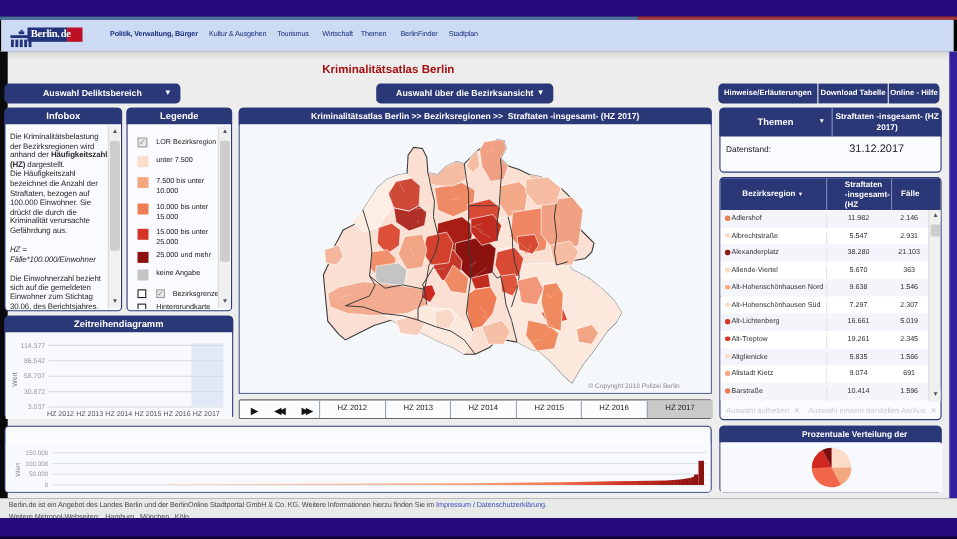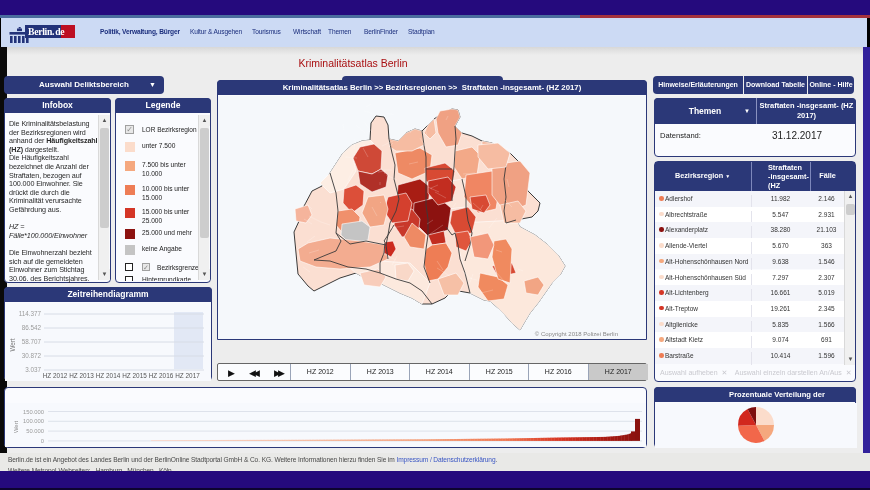--- a/index.html
+++ b/index.html
@@ -21,21 +21,21 @@
 #logobox:after { content:""; }
 #logored { position:absolute; left:60px; top:7px; width:14px; height:13px; background:#bd0f23; }
 #logotext { position:absolute; left:27px; top:7px; width:50px; height:13px; font-family:"Liberation Serif", serif; font-weight:bold; color:#fff; font-size:9.7px; line-height:13px; letter-spacing:-0.3px; }
 
 
 #main { left:0px; top:47px; width:870px; height:406px; background:#ededed; }
 #main-shadow { left:0; top:47px; width:870px; height:8px; background:linear-gradient(#d8d8d8,#ededed); }
 #leftblack { left:0; top:47px; width:7px; height:406px; background:#0a0a0a; }
 #rightpurple { left:863px; top:47px; width:7px; height:406px; background:#32219b; }
 
-#title { left:0; top:57px; width:706px; height:14px; text-align:center; color:#a90f11; font-weight:normal; font-size:10.5px; }
+#title { left:0; top:57px; width:706px; height:14px; text-align:center; color:#a90f11; font-weight:bold; font-size:10.5px; }
 
 
 .btn { position:absolute; background:#2b3878; color:#fff; font-weight:bold; font-size:8px; text-align:center; border-radius:4px; height:18px; line-height:18px; }
 .btn .arr { position:absolute; right:8px; top:0; font-size:7px; }
 
 
 .panel { position:absolute; background:#fafbfe; border:1px solid #2b3878; border-radius:4px; }
 .phead { position:absolute; left:-1px; top:-1px; right:-1px; height:15px; background:#2b3878; color:#fff; font-weight:bold; font-size:8.5px; text-align:center; line-height:15px; border-radius:4px 4px 0 0; }
 
 
@@ -159,21 +159,21 @@
         <div style="position:absolute;left:9px;top:162px;width:8px;height:8px;background:#fff;border:1px solid #222;"></div>
         <div style="position:absolute;left:26px;top:162px;font-size:6.6px;color:#222;white-space:nowrap;">Hintergrundkarte</div>
       </div>
     <div class="sbar" style="right:1px; top:16px; bottom:2px;">
       <div class="up">▲</div>
         <div class="dn">▼</div>
       <div class="thumb" style="top:13px; height:110px;"></div>
     </div>
   </div>
 
-  <div class="panel" id="mappanel" style="left:217px; top:80px; width:430px; height:260px; border-radius:4px 4px 0 0;">
+  <div class="panel" id="mappanel" style="left:217px; top:98px; width:430px; height:260px; border-radius:4px 4px 0 0;">
     <div class="phead" style="font-size:7.8px;">Kriminalitätsatlas Berlin &gt;&gt; Bezirksregionen &gt;&gt;&nbsp; Straftaten -insgesamt- (HZ 2017)</div>
     <div id="mapdiv" style="position:absolute; left:0; top:15px; right:0; bottom:0; background:#f5f8fb; overflow:hidden;">
         <svg width="428" height="242" viewBox="0 0 428 242" style="position:absolute;left:0;top:0;">
           <polygon points="76,136 82,123 85,112 94,95 104,90 112,77 125,57 134,49 144,45 152,44 153,27 158,20 166,21 170,29 171,43 180,45 188,37 197,33 204,35 210,29 216,23 225,17 234,13 240,14 242,21 237,30 244,37 254,40 264,45 274,47 282,53 292,57 298,63 304,69 308,77 305,87 310,95 316,101 322,107 320,115 314,121 298,124 302,131 317,139 330,149 340,159 347,170 342,179 334,187 327,197 320,207 312,217 306,227 302,234 294,227 287,219 280,212 272,205 266,204 252,197 235,194 227,202 214,208 204,208 194,202 182,197 172,192 162,187 152,185 138,177 122,182 112,187 102,192 96,195 90,190 80,178 78,157" fill="#fbdfd2" stroke="#3a3a3a" stroke-width="1"></polygon>
           <polygon points="102,87 112,77 125,57 134,49 144,45 152,44 156,48 142,51 135,62 138,75 126,93 112,97" fill="#fdeee4" stroke="#ffffff" stroke-width="0.6"></polygon>
           <polygon points="242,127 298,124 302,131 317,139 330,149 340,159 347,170 342,179 334,187 327,197 320,207 312,217 306,227 302,234 294,227 287,219 280,212 272,205 266,204 252,197 247,177 240,149" fill="#fce8dc" stroke="#ffffff" stroke-width="0.6"></polygon>
           <polygon points="132,172 162,165 192,167 212,187 204,208 194,202 182,197 172,192 162,187 152,185 138,177" fill="#fce9de" stroke="#ffffff" stroke-width="0.6"></polygon>
           <polygon points="222,87 244,83 252,93 248,111 230,113 222,101" fill="#fbe4d8" stroke="#ffffff" stroke-width="0.6"></polygon>
           <polygon points="135,62 142,51 156,48 164,55 163,73 154,78 140,75" fill="#cf4937" stroke="#ffffff" stroke-width="0.6"></polygon>
           <polygon points="140,75 154,78 163,73 170,79 168,91 154,96 142,88" fill="#b03028" stroke="#ffffff" stroke-width="0.6"></polygon>

